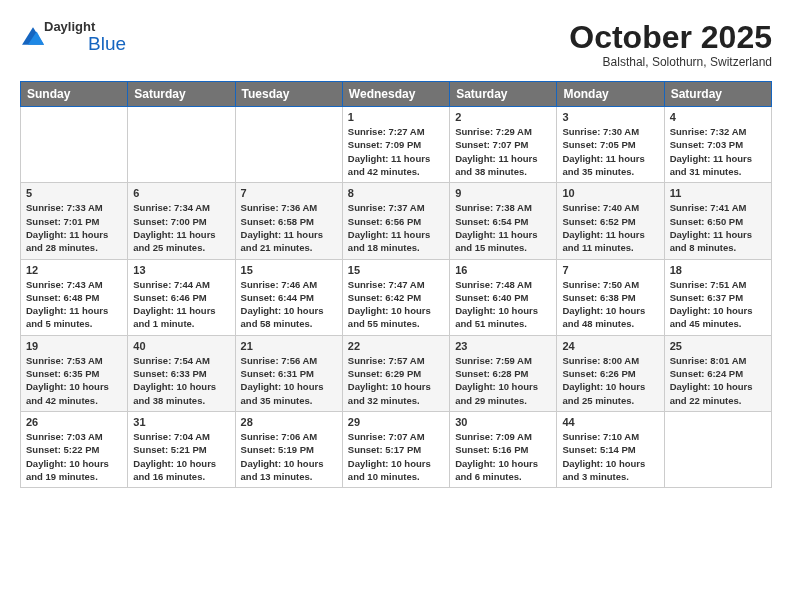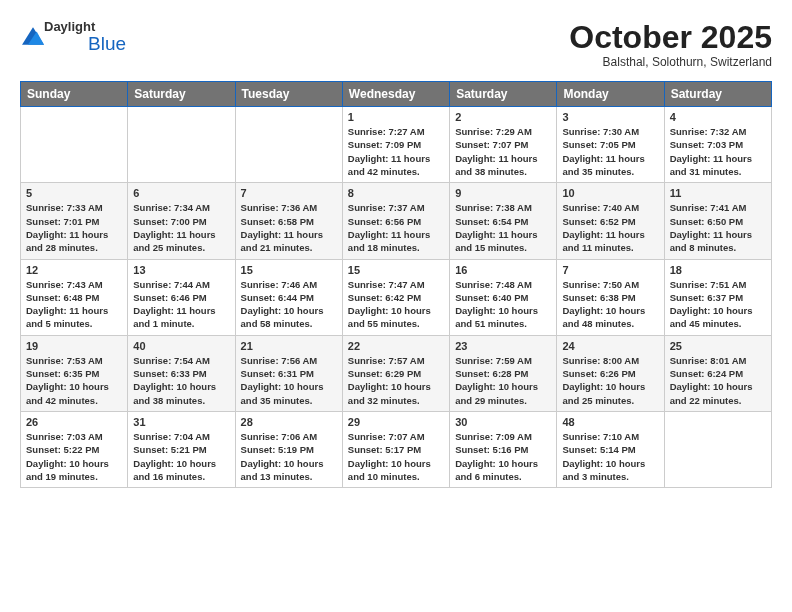--- a/index.html
+++ b/index.html
@@ -251,20 +251,20 @@
           </td>
           <td>
             <span class="day-num">29</span>
             <div class="day-info">Sunrise: 7:07 AM<br>Sunset: 5:17 PM<br>Daylight: 10 hours and 10 minutes.</div>
           </td>
           <td>
             <span class="day-num">30</span>
             <div class="day-info">Sunrise: 7:09 AM<br>Sunset: 5:16 PM<br>Daylight: 10 hours and 6 minutes.</div>
           </td>
           <td>
-            <span class="day-num">48</span>
+            <span class="day-num">44</span>
             <div class="day-info">Sunrise: 7:10 AM<br>Sunset: 5:14 PM<br>Daylight: 10 hours and 3 minutes.</div>
           </td>
           <td class="empty-cell"></td>
         </tr>
       </tbody>
   </table>
 </div>
 
 </body></html>

